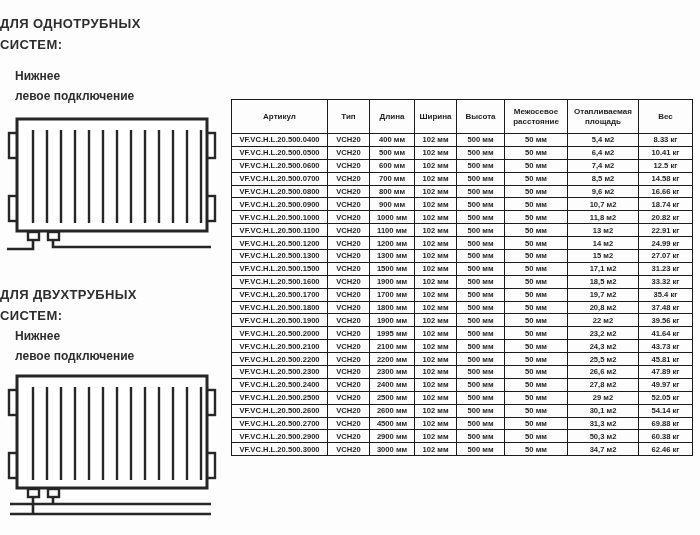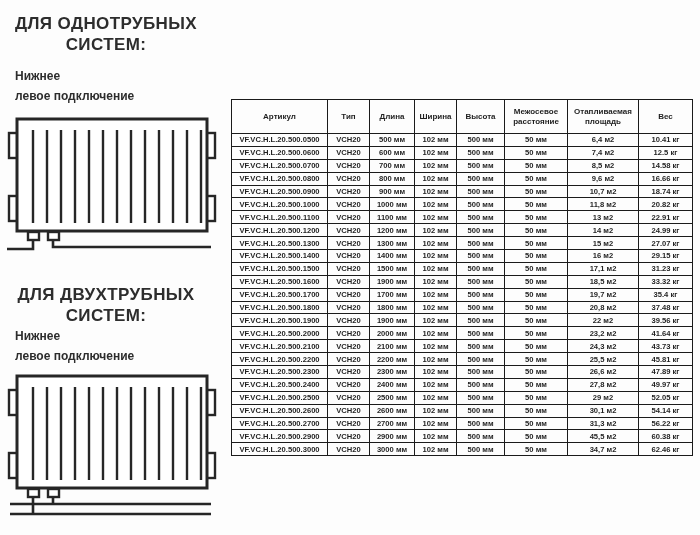--- a/index.html
+++ b/index.html
@@ -10,23 +10,23 @@
     font-family: "Liberation Sans", sans-serif;
     color: #2a2a2a;
     overflow: hidden;
   }
 
   
   .left-panel { position: absolute; left: 0; top: 0; width: 228px; height: 535px; }
 
   .section-title {
     position: absolute; left: 0; width: 212px;
-    text-align: center;
+    text-align: left;
     font-weight: 800;
-    font-size: 17px;
+    font-size: 13px;
     line-height: 21px;
     letter-spacing: .4px;
     color: #2d2d2d;
   }
   .section-title span { display: block; }
   #title-one-pipe { top: 13px; }
   #title-two-pipe { top: 284px; }
 
   .section-sub {
     position: absolute; left: 15px;
@@ -196,20 +196,30 @@
           <th>Длина</th>
           <th>Ширина</th>
           <th>Высота</th>
           <th>Межосевое расстояние</th>
           <th>Отапливаемая площадь</th>
           <th>Вес</th>
         </tr>
       </thead>
     <tbody>
         <tr>
+          <td>VF.VC.H.L.20.500.0400</td>
+          <td>VCH20</td>
+          <td>400 мм</td>
+          <td>102 мм</td>
+          <td>500 мм</td>
+          <td>50 мм</td>
+          <td>5,4 м2</td>
+          <td>8.33 кг</td>
+        </tr>
+        <tr>
           <td>VF.VC.H.L.20.500.0500</td>
           <td>VCH20</td>
           <td>500 мм</td>
           <td>102 мм</td>
           <td>500 мм</td>
           <td>50 мм</td>
           <td>6,4 м2</td>
           <td>10.41 кг</td>
         </tr>
         <tr>
@@ -286,30 +296,20 @@
           <td>VF.VC.H.L.20.500.1300</td>
           <td>VCH20</td>
           <td>1300 мм</td>
           <td>102 мм</td>
           <td>500 мм</td>
           <td>50 мм</td>
           <td>15 м2</td>
           <td>27.07 кг</td>
         </tr>
         <tr>
-          <td>VF.VC.H.L.20.500.1400</td>
-          <td>VCH20</td>
-          <td>1400 мм</td>
-          <td>102 мм</td>
-          <td>500 мм</td>
-          <td>50 мм</td>
-          <td>16 м2</td>
-          <td>29.15 кг</td>
-        </tr>
-        <tr>
           <td>VF.VC.H.L.20.500.1500</td>
           <td>VCH20</td>
           <td>1500 мм</td>
           <td>102 мм</td>
           <td>500 мм</td>
           <td>50 мм</td>
           <td>17,1 м2</td>
           <td>31.23 кг</td>
         </tr>
         <tr>
@@ -348,21 +348,21 @@
           <td>1900 мм</td>
           <td>102 мм</td>
           <td>500 мм</td>
           <td>50 мм</td>
           <td>22 м2</td>
           <td>39.56 кг</td>
         </tr>
         <tr>
           <td>VF.VC.H.L.20.500.2000</td>
           <td>VCH20</td>
-          <td>2000 мм</td>
+          <td>1995 мм</td>
           <td>102 мм</td>
           <td>500 мм</td>
           <td>50 мм</td>
           <td>23,2 м2</td>
           <td>41.64 кг</td>
         </tr>
         <tr>
           <td>VF.VC.H.L.20.500.2100</td>
           <td>VCH20</td>
           <td>2100 мм</td>
@@ -418,35 +418,35 @@
           <td>2600 мм</td>
           <td>102 мм</td>
           <td>500 мм</td>
           <td>50 мм</td>
           <td>30,1 м2</td>
           <td>54.14 кг</td>
         </tr>
         <tr>
           <td>VF.VC.H.L.20.500.2700</td>
           <td>VCH20</td>
-          <td>2700 мм</td>
+          <td>4500 мм</td>
           <td>102 мм</td>
           <td>500 мм</td>
           <td>50 мм</td>
           <td>31,3 м2</td>
-          <td>56.22 кг</td>
+          <td>69.88 кг</td>
         </tr>
         <tr>
           <td>VF.VC.H.L.20.500.2900</td>
           <td>VCH20</td>
           <td>2900 мм</td>
           <td>102 мм</td>
           <td>500 мм</td>
           <td>50 мм</td>
-          <td>45,5 м2</td>
+          <td>50,3 м2</td>
           <td>60.38 кг</td>
         </tr>
         <tr>
           <td>VF.VC.H.L.20.500.3000</td>
           <td>VCH20</td>
           <td>3000 мм</td>
           <td>102 мм</td>
           <td>500 мм</td>
           <td>50 мм</td>
           <td>34,7 м2</td>

